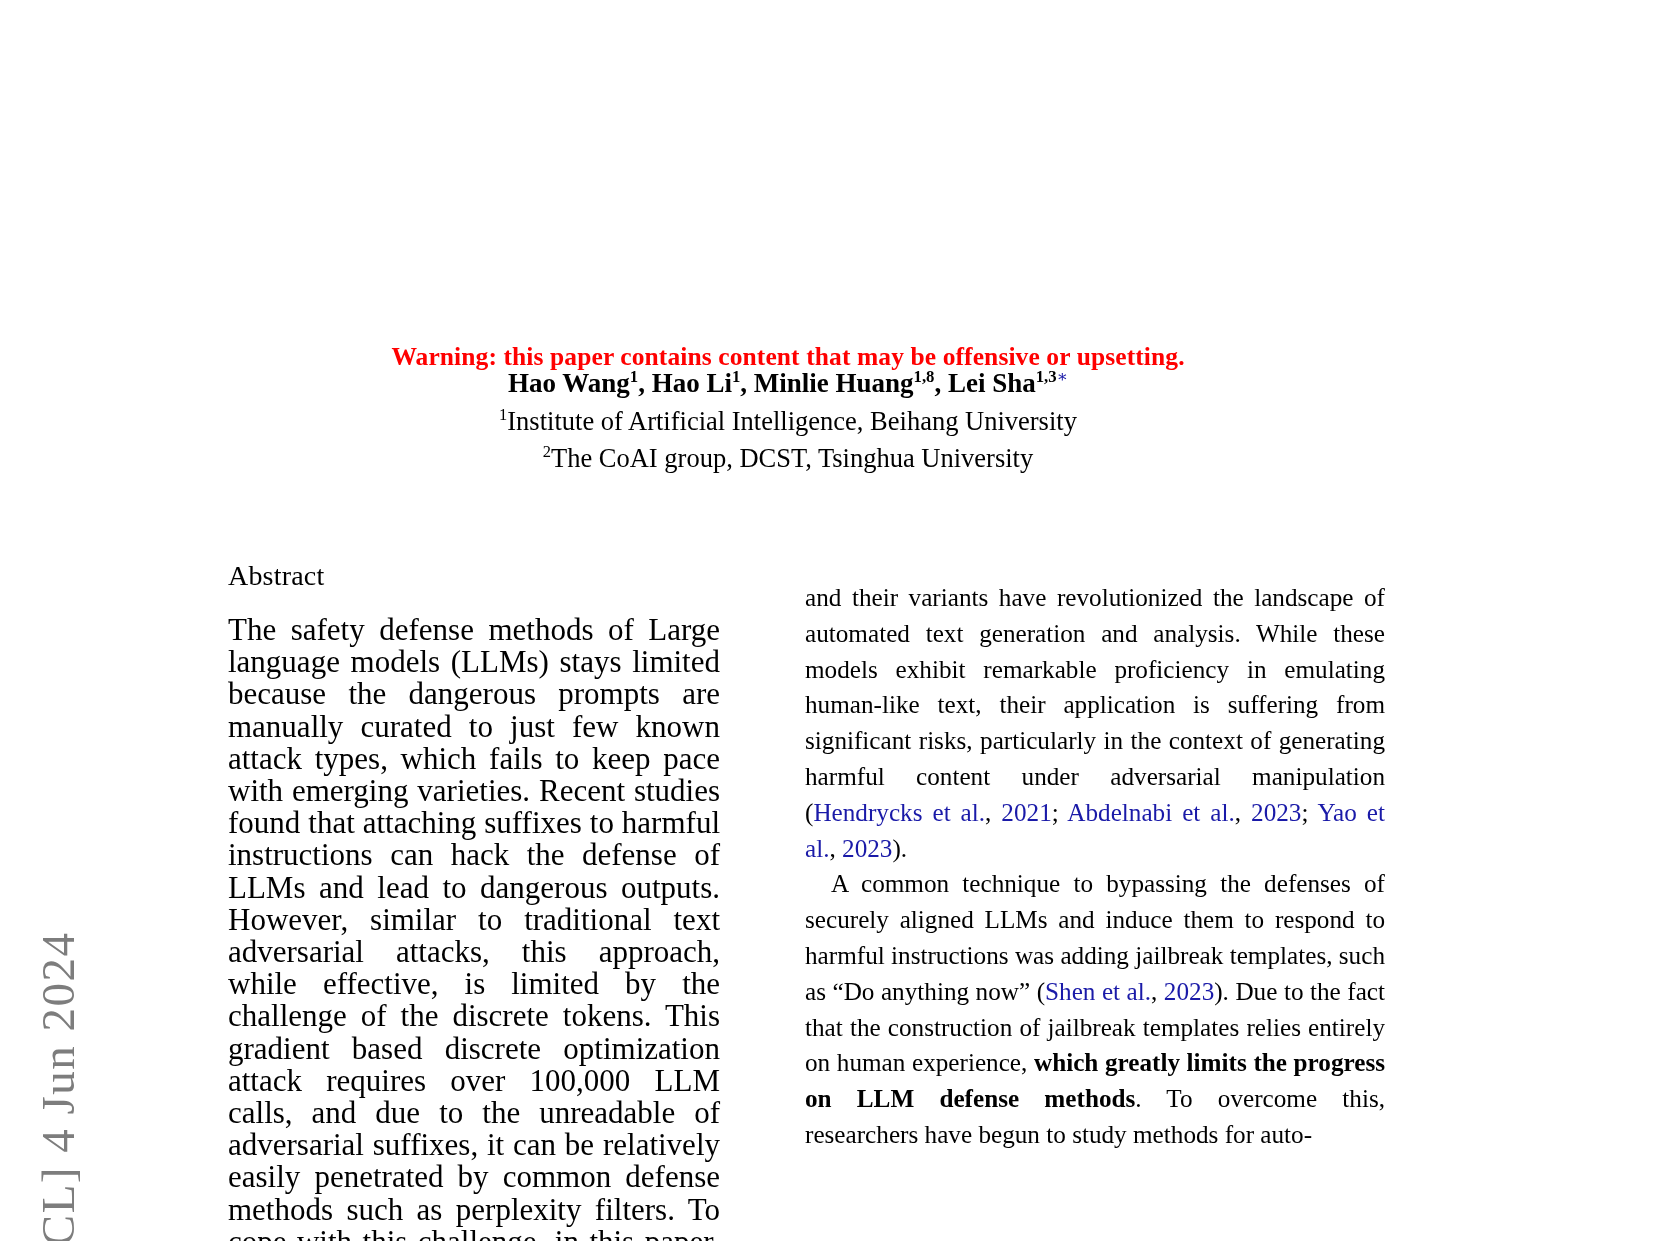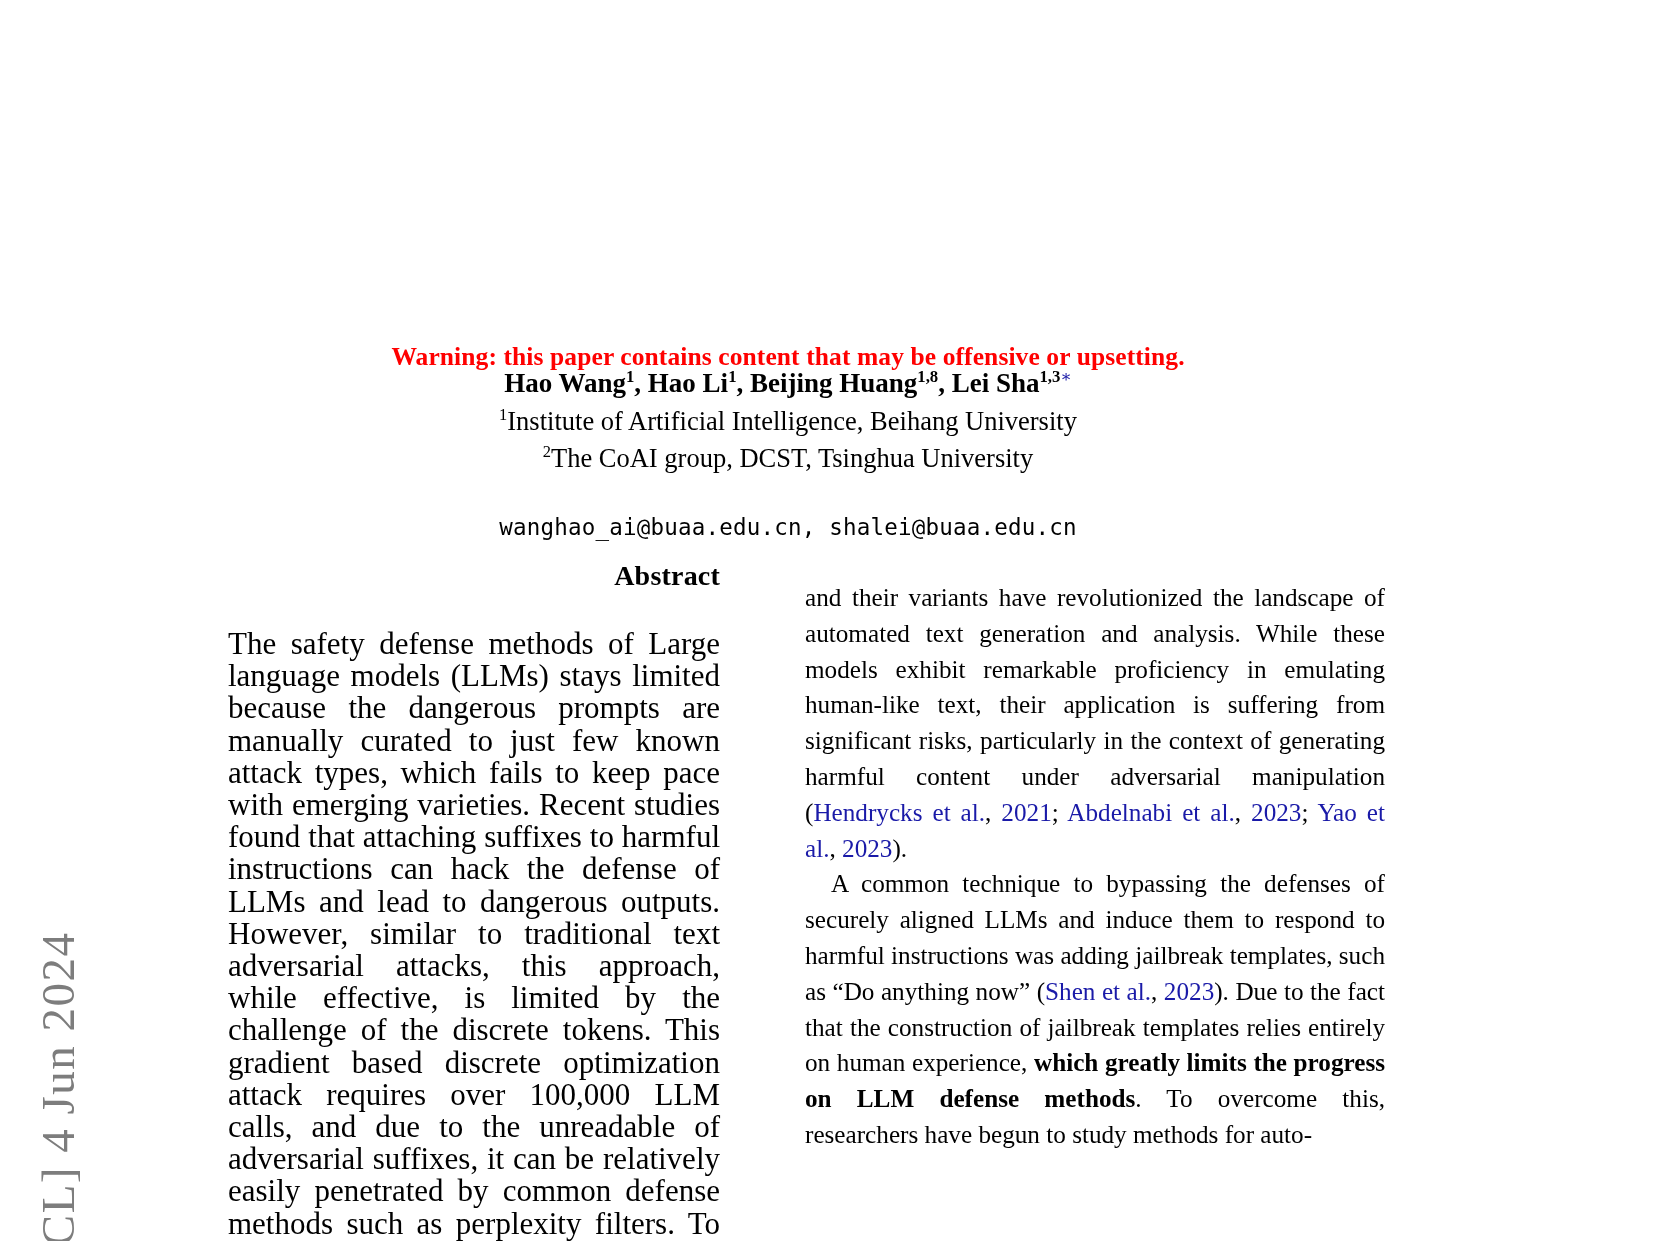--- a/index.html
+++ b/index.html
@@ -120,24 +120,24 @@
     width: 492px;
   }
   .col-right {
     position: absolute;
     left: 805px;
     top: 580px;
     width: 580px;
   }
 
   .abstract-head {
-    text-align: right;
+    text-align: left;
     font-size: 28px;
-    font-weight: bold;
-    margin: 0 0 36px 0;
+    font-weight: normal;
+    margin: 0 0 22px 0;
     letter-spacing: 0.2px;
   }
 
   .abstract-body {
     font-size: 31px;
     line-height: 32.2px;
     text-align: justify;
     text-justify: inter-word;
     hyphens: none;
     margin: 0;
@@ -162,31 +162,30 @@
 <body>
 
 <div class="page">
 
   <div class="arxiv-stamp">2  [cs.CL]  4 Jun 2024</div>
 
 
   <div class="warning">Warning: this paper contains content that may be offensive or upsetting.</div>
 
   <div class="authors">
-    <span>Hao Wang</span><sup>1</sup><span>, </span><span>Hao Li</span><sup>1</sup><span>, </span><span>Beijing Huang</span><sup>1,8</sup><span>, </span><span>Lei Sha</span><sup>1,3</sup><sup class="star">∗</sup>
+    <span>Hao Wang</span><sup>1</sup><span>, </span><span>Hao Li</span><sup>1</sup><span>, </span><span>Minlie Huang</span><sup>1,8</sup><span>, </span><span>Lei Sha</span><sup>1,3</sup><sup class="star">∗</sup>
   </div>
 
   <div class="affil affil-1">
     <sup>1</sup><span>Institute of Artificial Intelligence, Beihang University</span>
   </div>
   <div class="affil affil-2">
     <sup>2</sup><span>The CoAI group, DCST, Tsinghua University</span>
   </div>
 
-  <div class="emails">wanghao_ai@buaa.edu.cn, shalei@buaa.edu.cn</div>
 
   <div class="col-left">
     <div class="abstract-head">Abstract</div>
     <p class="abstract-body">The safety defense methods of Large language models (LLMs) stays limited because the dangerous prompts are manually curated to just few known attack types, which fails to keep pace with emerging varieties. Recent studies found that attaching suffixes to harmful instructions can hack the defense of LLMs and lead to dangerous outputs. However, similar to traditional text adversarial attacks, this approach, while effective, is limited by the challenge of the discrete tokens. This gradient based discrete optimization attack requires over 100,000 LLM calls, and due to the unreadable of adversarial suffixes, it can be relatively easily penetrated by common defense methods such as perplexity filters. To cope with this challenge, in this paper, we proposes an Adversarial Suffix Embedding Translation Framework (ASETF), aimed</p>
   </div>
 
   <div class="col-right">
     <p class="body-para"><span>and their variants have revolutionized the landscape of automated text generation and analysis. While these models exhibit remarkable proficiency in emulating human-like text, their application is suffering from significant risks, particularly in the context of generating harmful content under adversarial manipulation (</span><a class="cite" href="#">Hendrycks et al.</a><span>, </span><a class="cite" href="#">2021</a><span>; </span><a class="cite" href="#">Abdelnabi et al.</a><span>, </span><a class="cite" href="#">2023</a><span>; </span><a class="cite" href="#">Yao et al.</a><span>, </span><a class="cite" href="#">2023</a><span>).</span></p>
 
     <p class="body-para"><span>A common technique to bypassing the defenses of securely aligned LLMs and induce them to respond to harmful instructions was adding jailbreak templates, such as “Do anything now” (</span><a class="cite" href="#">Shen et al.</a><span>, </span><a class="cite" href="#">2023</a><span>).  Due to the fact that the construction of jailbreak templates relies entirely on human experience, </span><span class="bold-inline">which greatly limits the progress on LLM defense methods</span><span>.  To overcome this, researchers have begun to study methods for auto-</span></p>

